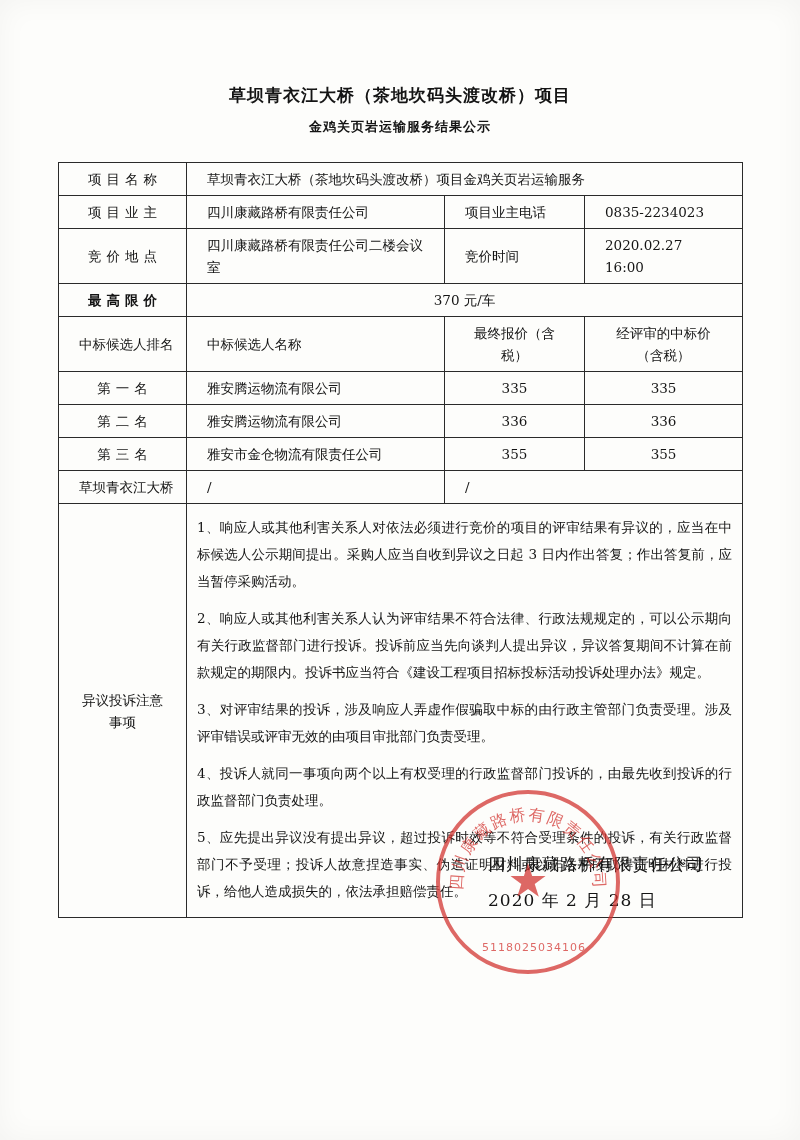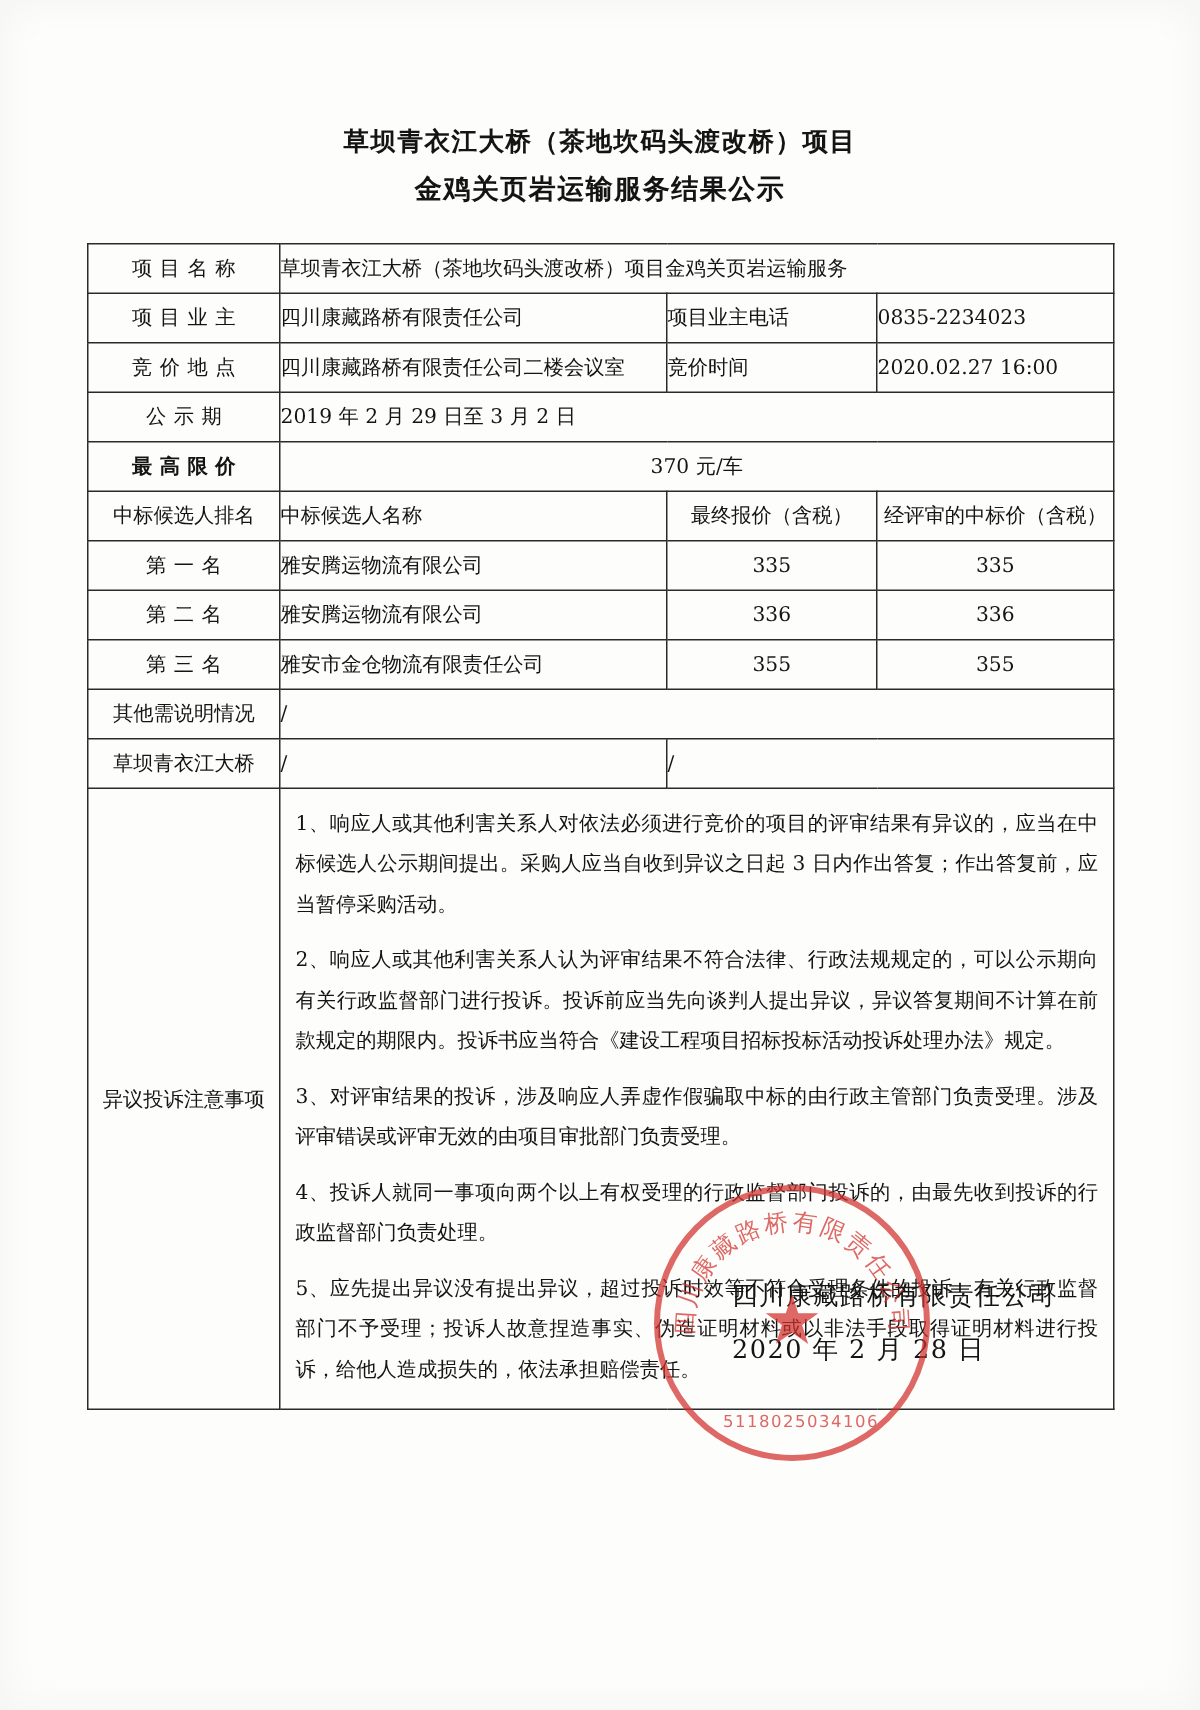--- a/index.html
+++ b/index.html
@@ -36,34 +36,34 @@
     text-align: center;
     margin-bottom: 18px;
   }
   .title-line1 {
     font-size: 17px;
     font-weight: bold;
     letter-spacing: 1px;
     line-height: 34px;
   }
   .title-line2 {
-    font-size: 18px;
+    font-size: 13px;
     font-weight: bold;
     letter-spacing: 1px;
     line-height: 32px;
     font-family: Liberation Mono, monospace;
   }
   table.main {
     width: 100%;
     border-collapse: collapse;
     table-layout: fixed;
   }
   table.main td {
     border: 1px solid #2a2a2a;
-    padding: 5px 0;
+    padding: 5px 20px;
     font-size: 13.5px;
     line-height: 22px;
     vertical-align: middle;
   }
   .lbl {
     text-align: center;
     white-space: nowrap;
   }
   .lbl-sp {
     text-align: center;
@@ -183,24 +183,20 @@
           <td class="lft">项目业主电话</td>
           <td class="lft">0835-2234023</td>
         </tr>
         <tr>
           <td class="lbl-sp">竞价地点</td>
           <td class="lft">四川康藏路桥有限责任公司二楼会议室</td>
           <td class="lft">竞价时间</td>
           <td class="lft">2020.02.27   16:00</td>
         </tr>
         <tr>
-          <td class="lbl-sp">公示期</td>
-          <td class="lft" colspan="3">2019 年 2 月 29 日至 3 月 2 日</td>
-        </tr>
-        <tr>
           <td class="lbl-sp bold">最高限价</td>
           <td class="ctr" colspan="3">370 元/车</td>
         </tr>
 
         <tr>
           <td class="lbl">中标候选人排名</td>
           <td class="lft">中标候选人名称</td>
           <td class="ctr">最终报价（含税）</td>
           <td class="ctr">经评审的中标价（含税）</td>
         </tr>
@@ -217,24 +213,20 @@
           <td class="ctr">336</td>
           <td class="ctr">336</td>
         </tr>
         <tr>
           <td class="lbl-sp">第三名</td>
           <td class="lft">雅安市金仓物流有限责任公司</td>
           <td class="ctr">355</td>
           <td class="ctr">355</td>
         </tr>
 
-        <tr>
-          <td class="lbl">其他需说明情况</td>
-          <td class="lft" colspan="3">/</td>
-        </tr>
         <tr>
           <td class="lbl">草坝青衣江大桥</td>
           <td class="lft">/</td>
           <td class="lft" colspan="2">/</td>
         </tr>
 
         <tr>
           <td class="notice-label">异议投诉注意事项</td>
           <td class="notice-body" colspan="3">
             <p>1、响应人或其他利害关系人对依法必须进行竞价的项目的评审结果有异议的，应当在中标候选人公示期间提出。采购人应当自收到异议之日起 3 日内作出答复；作出答复前，应当暂停采购活动。</p>

